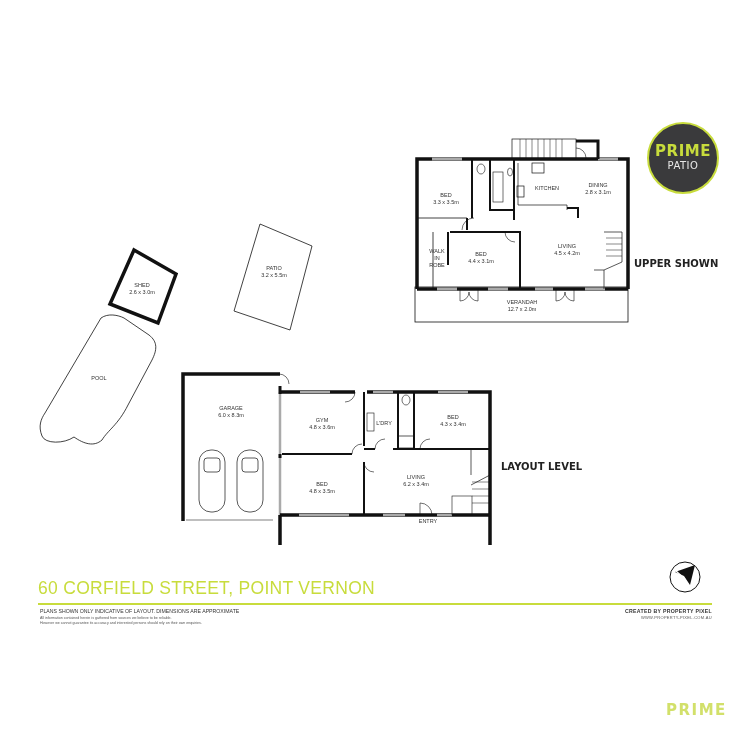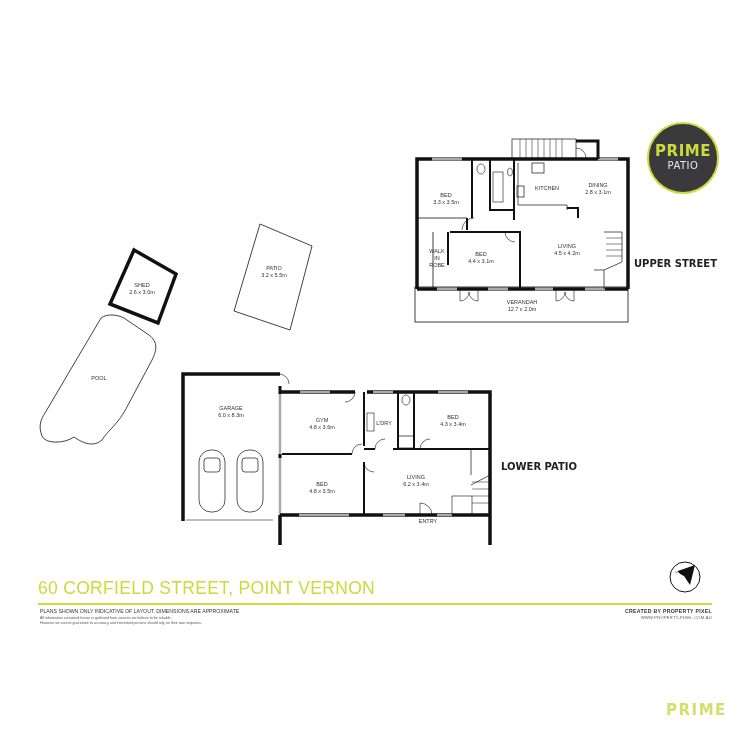--- a/index.html
+++ b/index.html
@@ -153,22 +153,22 @@
     <path d="M675 572 L695 565 L690 585 L684 576 Z" fill="#111"></path>
     <path d="M676 571 L685 579" stroke="#fff" stroke-width="1.2"></path>
   </g>
 </svg>
 
 <div class="logo">
   <span class="logo-prime">PRIME</span>
   <span class="logo-agents">PATIO</span>
 </div>
 
-<div class="level-label" style="left:634px; top:258px;">UPPER STREET</div>
-<div class="level-label" style="left:501px; top:461px;">LOWER PATIO</div>
+<div class="level-label" style="left:634px; top:258px;">UPPER SHOWN</div>
+<div class="level-label" style="left:501px; top:461px;">LAYOUT LEVEL</div>
 
 <div class="room-label" style="left:446px; top:192px;">
   <div>BED</div>
     <div>3.3 x 3.5m</div>
 </div>
 <div class="room-label" style="left:547px; top:185px;">
   <div>KITCHEN</div>
 </div>
 <div class="room-label" style="left:598px; top:182px;">
   <div>DINING</div>

